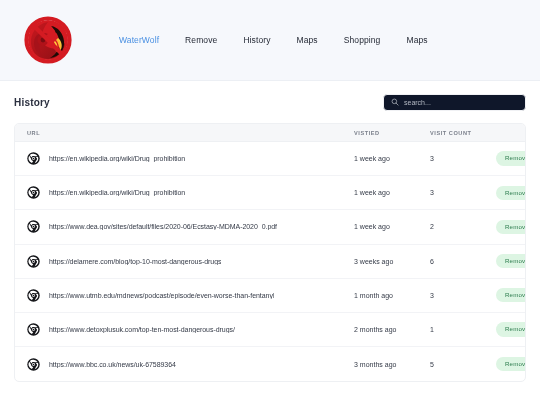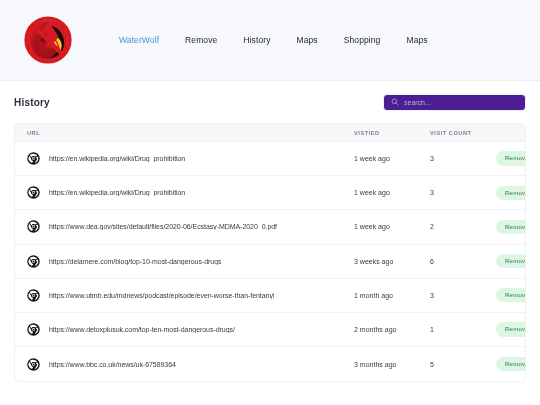--- a/index.html
+++ b/index.html
@@ -65,21 +65,21 @@
   }
   .page-title {
     font-size: 10px;
     font-weight: bold;
     color: #2b3040;
     letter-spacing: .2px;
   }
   .search-box {
     width: 143px;
     height: 17px;
-    background: #4c1d95;
+    background: #0f172a;
     border: 1px solid #f0f1f4;
     border-radius: 4px;
     display: flex;
     align-items: center;
     padding: 0 7px;
     box-sizing: border-box;
     gap: 5px;
   }
   .search-icon { flex: 0 0 auto; display:block; }
   .search-input {

